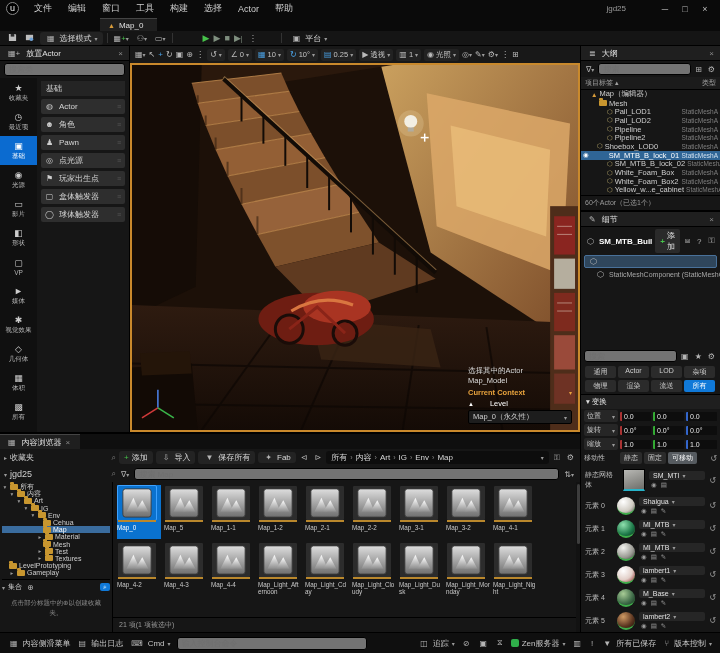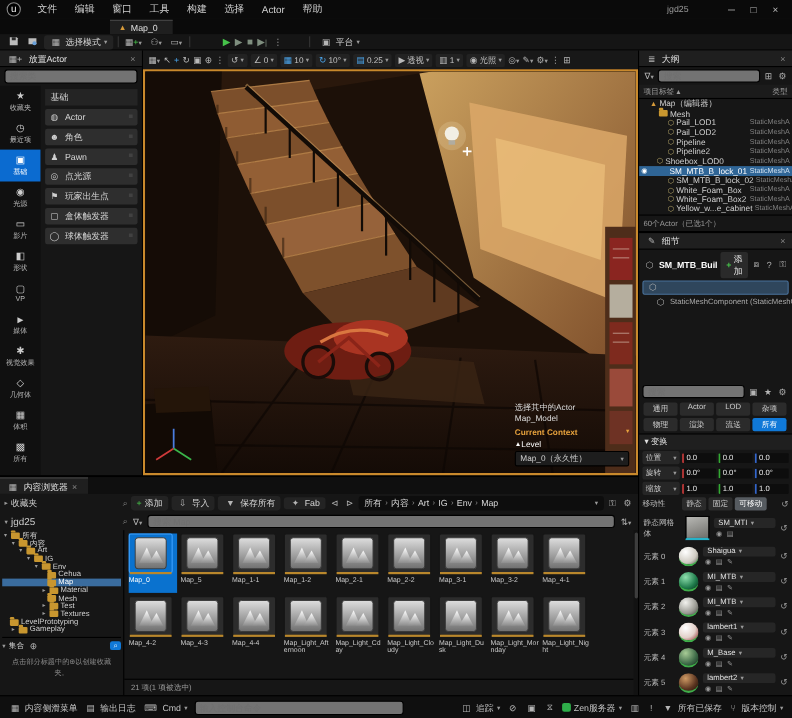--- a/index.html
+++ b/index.html
@@ -51,21 +51,21 @@
   #viewport{flex:1;display:flex;flex-direction:column;min-width:0;background:#151515;}
   #vp-toolbar{height:17px;background:#181818;display:flex;align-items:center;gap:3px;padding:0 5px;font-size:7.5px;flex:none;color:#c5c5c5;}
   .vpi{color:#b9b9b9;font-size:8px;} .vpi.blue{color:#4aa3e8;}
   .vgrp{display:flex;align-items:center;gap:2px;background:#222;border-radius:2px;padding:0 3px;height:12px;}
   #vp-canvas{flex:1;position:relative;border:2px solid #c9892c;background:#1a0f08;min-height:0;}
   #vp-canvas svg.scene{position:absolute;inset:0;width:100%;height:100%;}
   #vp-overlay{position:absolute;right:6px;bottom:6px;width:104px;font-size:7.5px;color:#e8e8e8;}
   #vp-overlay .l1{color:#dcdcdc;}
   #vp-overlay .ctx{color:#e8a33d;font-weight:bold;display:flex;align-items:center;margin-top:3px;}
   #vp-overlay .ctx .dd{color:#e8a33d;margin-left:auto;}
-  #vp-overlay .lvl{display:flex;align-items:center;gap:0;margin-top:2px;color:#fff;}
+  #vp-overlay .lvl{display:flex;align-items:center;gap:16px;margin-top:2px;color:#fff;}
   .lvl-dd{margin-top:2px;background:#1d1d1d;border:1px solid #000;border-radius:2px;padding:1px 4px;display:flex;align-items:center;color:#cfcfcf;}
   .lvl-dd .dd{margin-left:auto;}
   
   #right-col{width:140px;background:#161616;border-left:1px solid #000;display:flex;flex-direction:column;min-height:0;}
   #outliner{height:166px;display:flex;flex-direction:column;flex:none;border-bottom:2px solid #000;}
   .olsearch{display:flex;align-items:center;gap:2px;padding:2px 3px;flex:none;}
   .olsearch input{flex:1;height:12px;min-width:0;}
   .olcols{display:flex;font-size:7px;color:#9f9f9f;padding:1px 4px;background:#1b1b1b;border-bottom:1px solid #000;flex:none;}
   .olcols .c2{margin-left:auto;}
   #olrows{flex:1;overflow:hidden;font-size:7.5px;}

